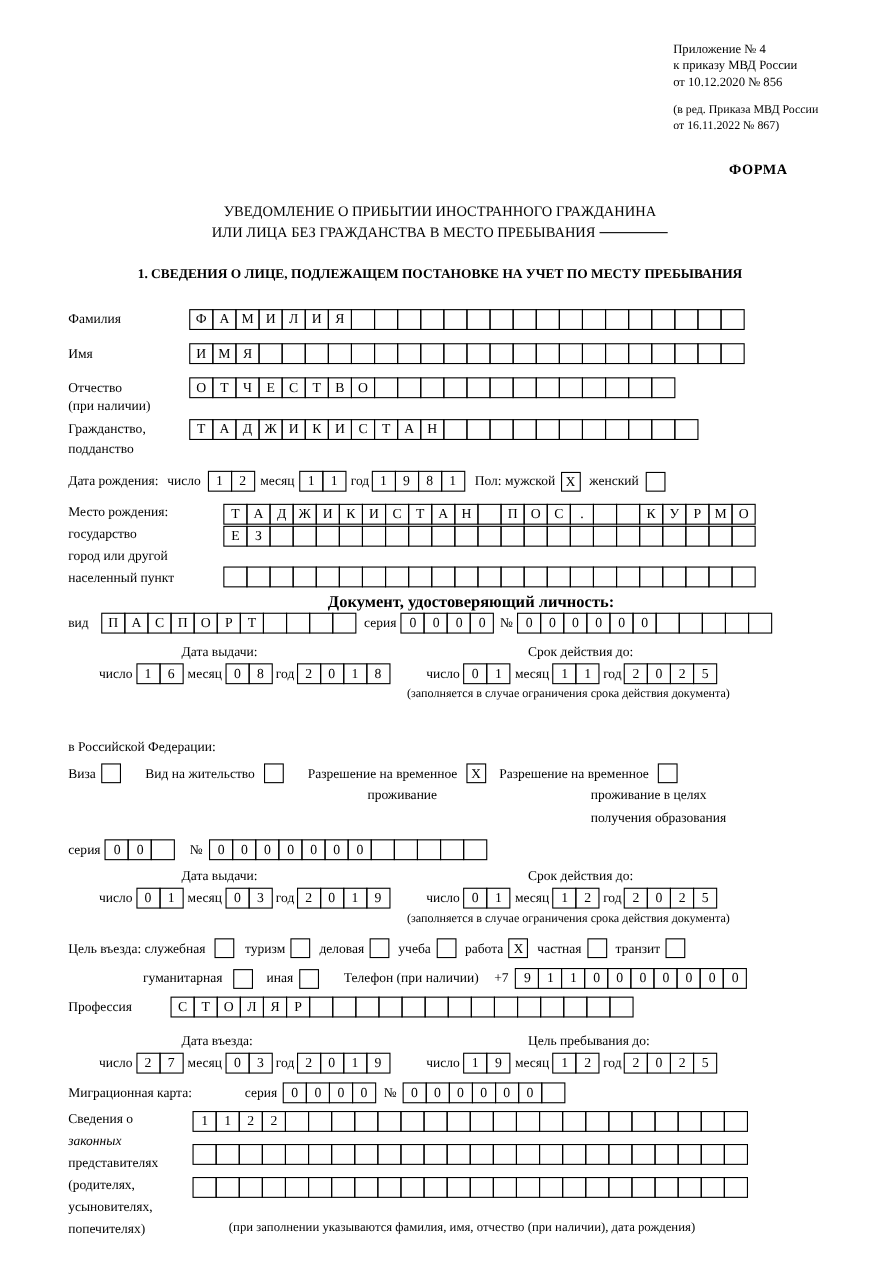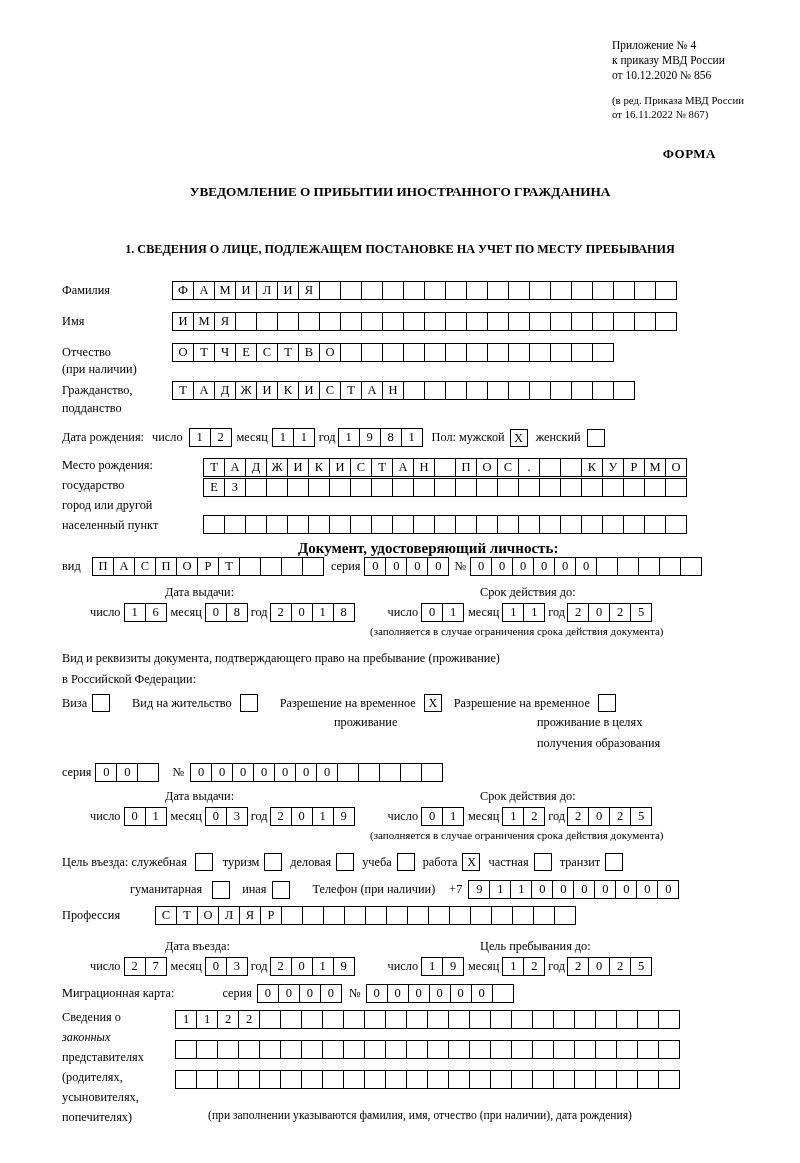--- a/index.html
+++ b/index.html
@@ -28,21 +28,21 @@
     top: 146px; right: 84px;
     font-weight: bold;
     font-size: 13px;
     letter-spacing: .5px;
   }
 
   .title {
     position: absolute;
     top: 182px; left: 0; width: 800px;
     text-align: center;
-    font-weight: bold;
+    font-weight: normal;
     font-size: 13.2px;
     line-height: 19px;
   }
   .title .l2 { display:block; }
   .title .rule {
     display:inline-block; width:62px; border-bottom:1px solid #000;
     vertical-align: 3px; margin-left:4px;
   }
   .sect1 {
     position: absolute;
@@ -96,20 +96,23 @@
     <div>от 10.12.2020 № 856</div>
     <div class="grp2">
       <div>(в ред. Приказа МВД России</div>
       <div>от 16.11.2022 № 867)</div>
     </div>
   </div>
   <div class="forma">ФОРМА</div>
 
   <div class="title">
     <span>УВЕДОМЛЕНИЕ О ПРИБЫТИИ ИНОСТРАННОГО ГРАЖДАНИНА</span>
+    <span class="l2">
+      <span>ИЛИ ЛИЦА БЕЗ ГРАЖДАНСТВА В МЕСТО ПРЕБЫВАНИЯ</span><span class="rule"></span>
+    </span>
   </div>
 
   <div class="sect1">1. СВЕДЕНИЯ О ЛИЦЕ, ПОДЛЕЖАЩЕМ ПОСТАНОВКЕ НА УЧЕТ ПО МЕСТУ ПРЕБЫВАНИЯ</div>
 
   <div class="row" style="top:281px; left:62px;">
     <span class="lbl" style="width:110px;">Фамилия</span>
     <span class="boxes" id="bx-surname">
         <span class="bx">Ф</span>
         <span class="bx">А</span>
         <span class="bx">М</span>
@@ -452,23 +455,20 @@
         <span class="bx">2</span>
         <span class="bx">0</span>
         <span class="bx">2</span>
         <span class="bx">5</span>
       </span>
   </div>
   <div class="row note" style="top:625px; left:370px;">
     <span>(заполняется в случае ограничения срока действия документа)</span>
   </div>
 
-  <div class="row" style="top:651px; left:62px;">
-    <span class="lbl">Вид и реквизиты документа, подтверждающего право на пребывание (проживание)</span>
-  </div>
   <div class="row" style="top:672px; left:62px;">
     <span class="lbl">в Российской Федерации:</span>
   </div>
 
   <div class="row" style="top:694px; left:62px;">
     <span class="lbl">Виза</span>
     <span class="gap" style="width:5px;"></span>
     <span class="chk"></span>
     <span class="gap" style="width:22px;"></span>
     <span class="lbl">Вид на жительство</span>

